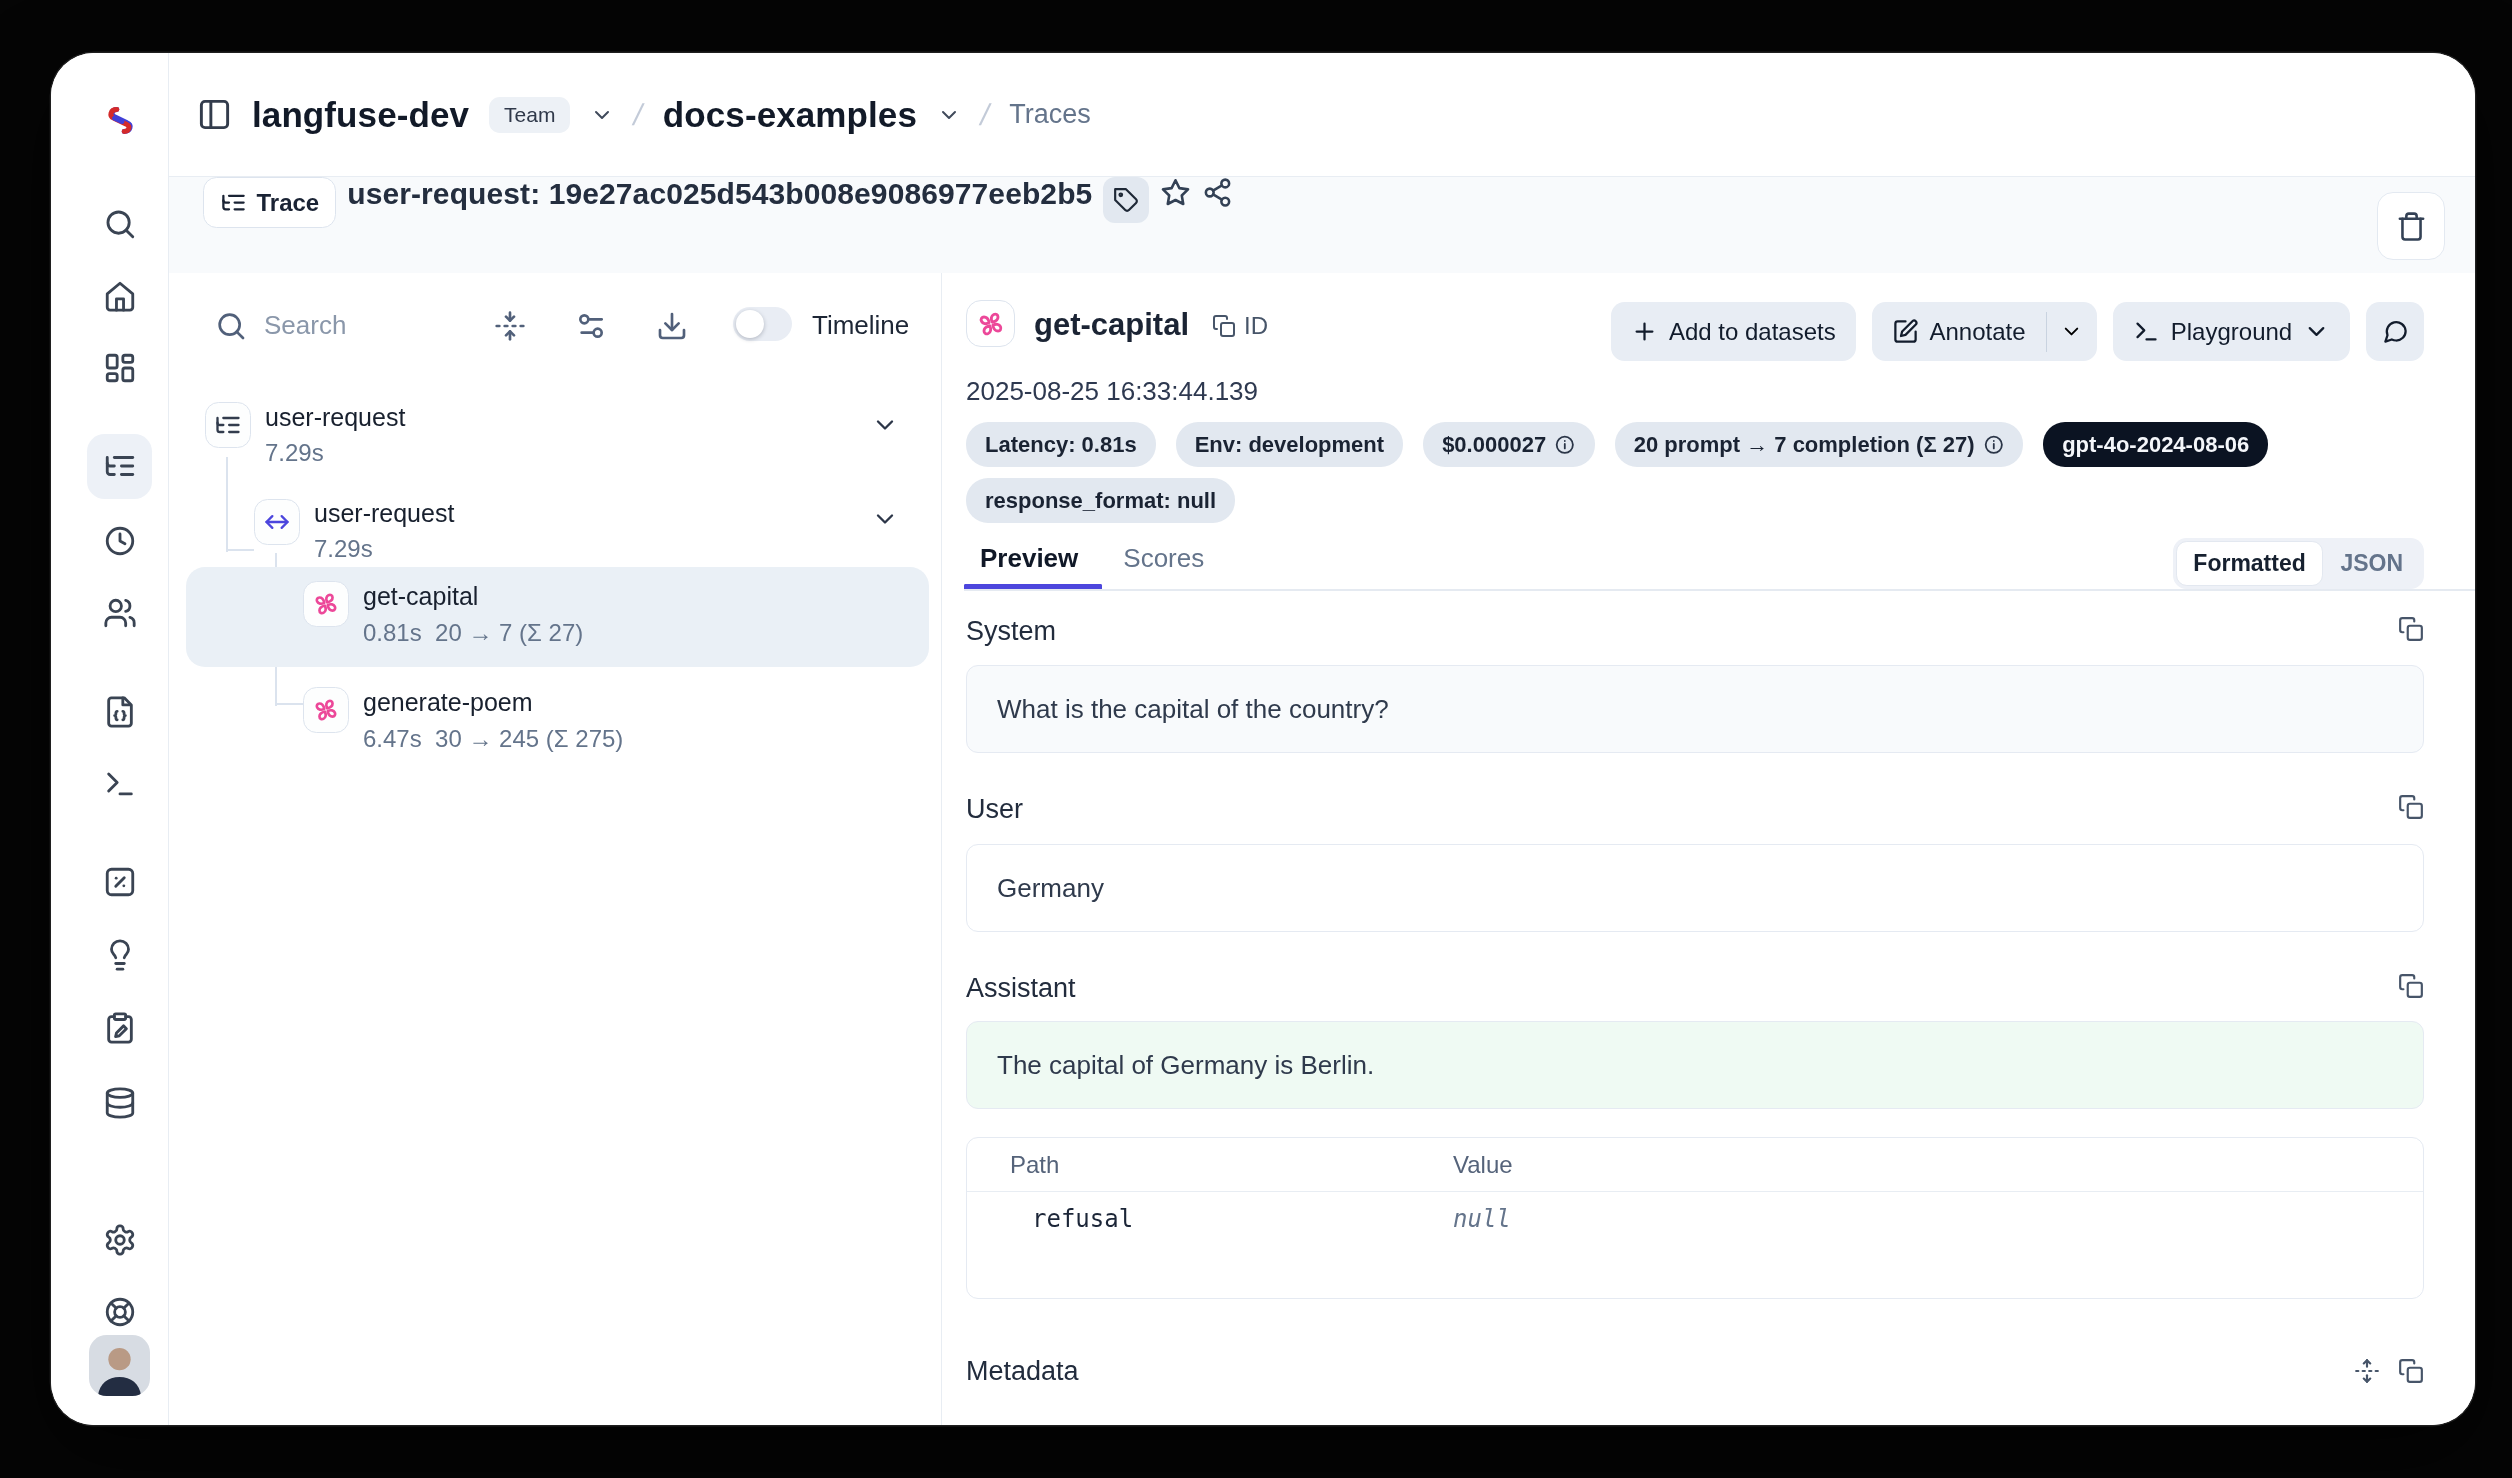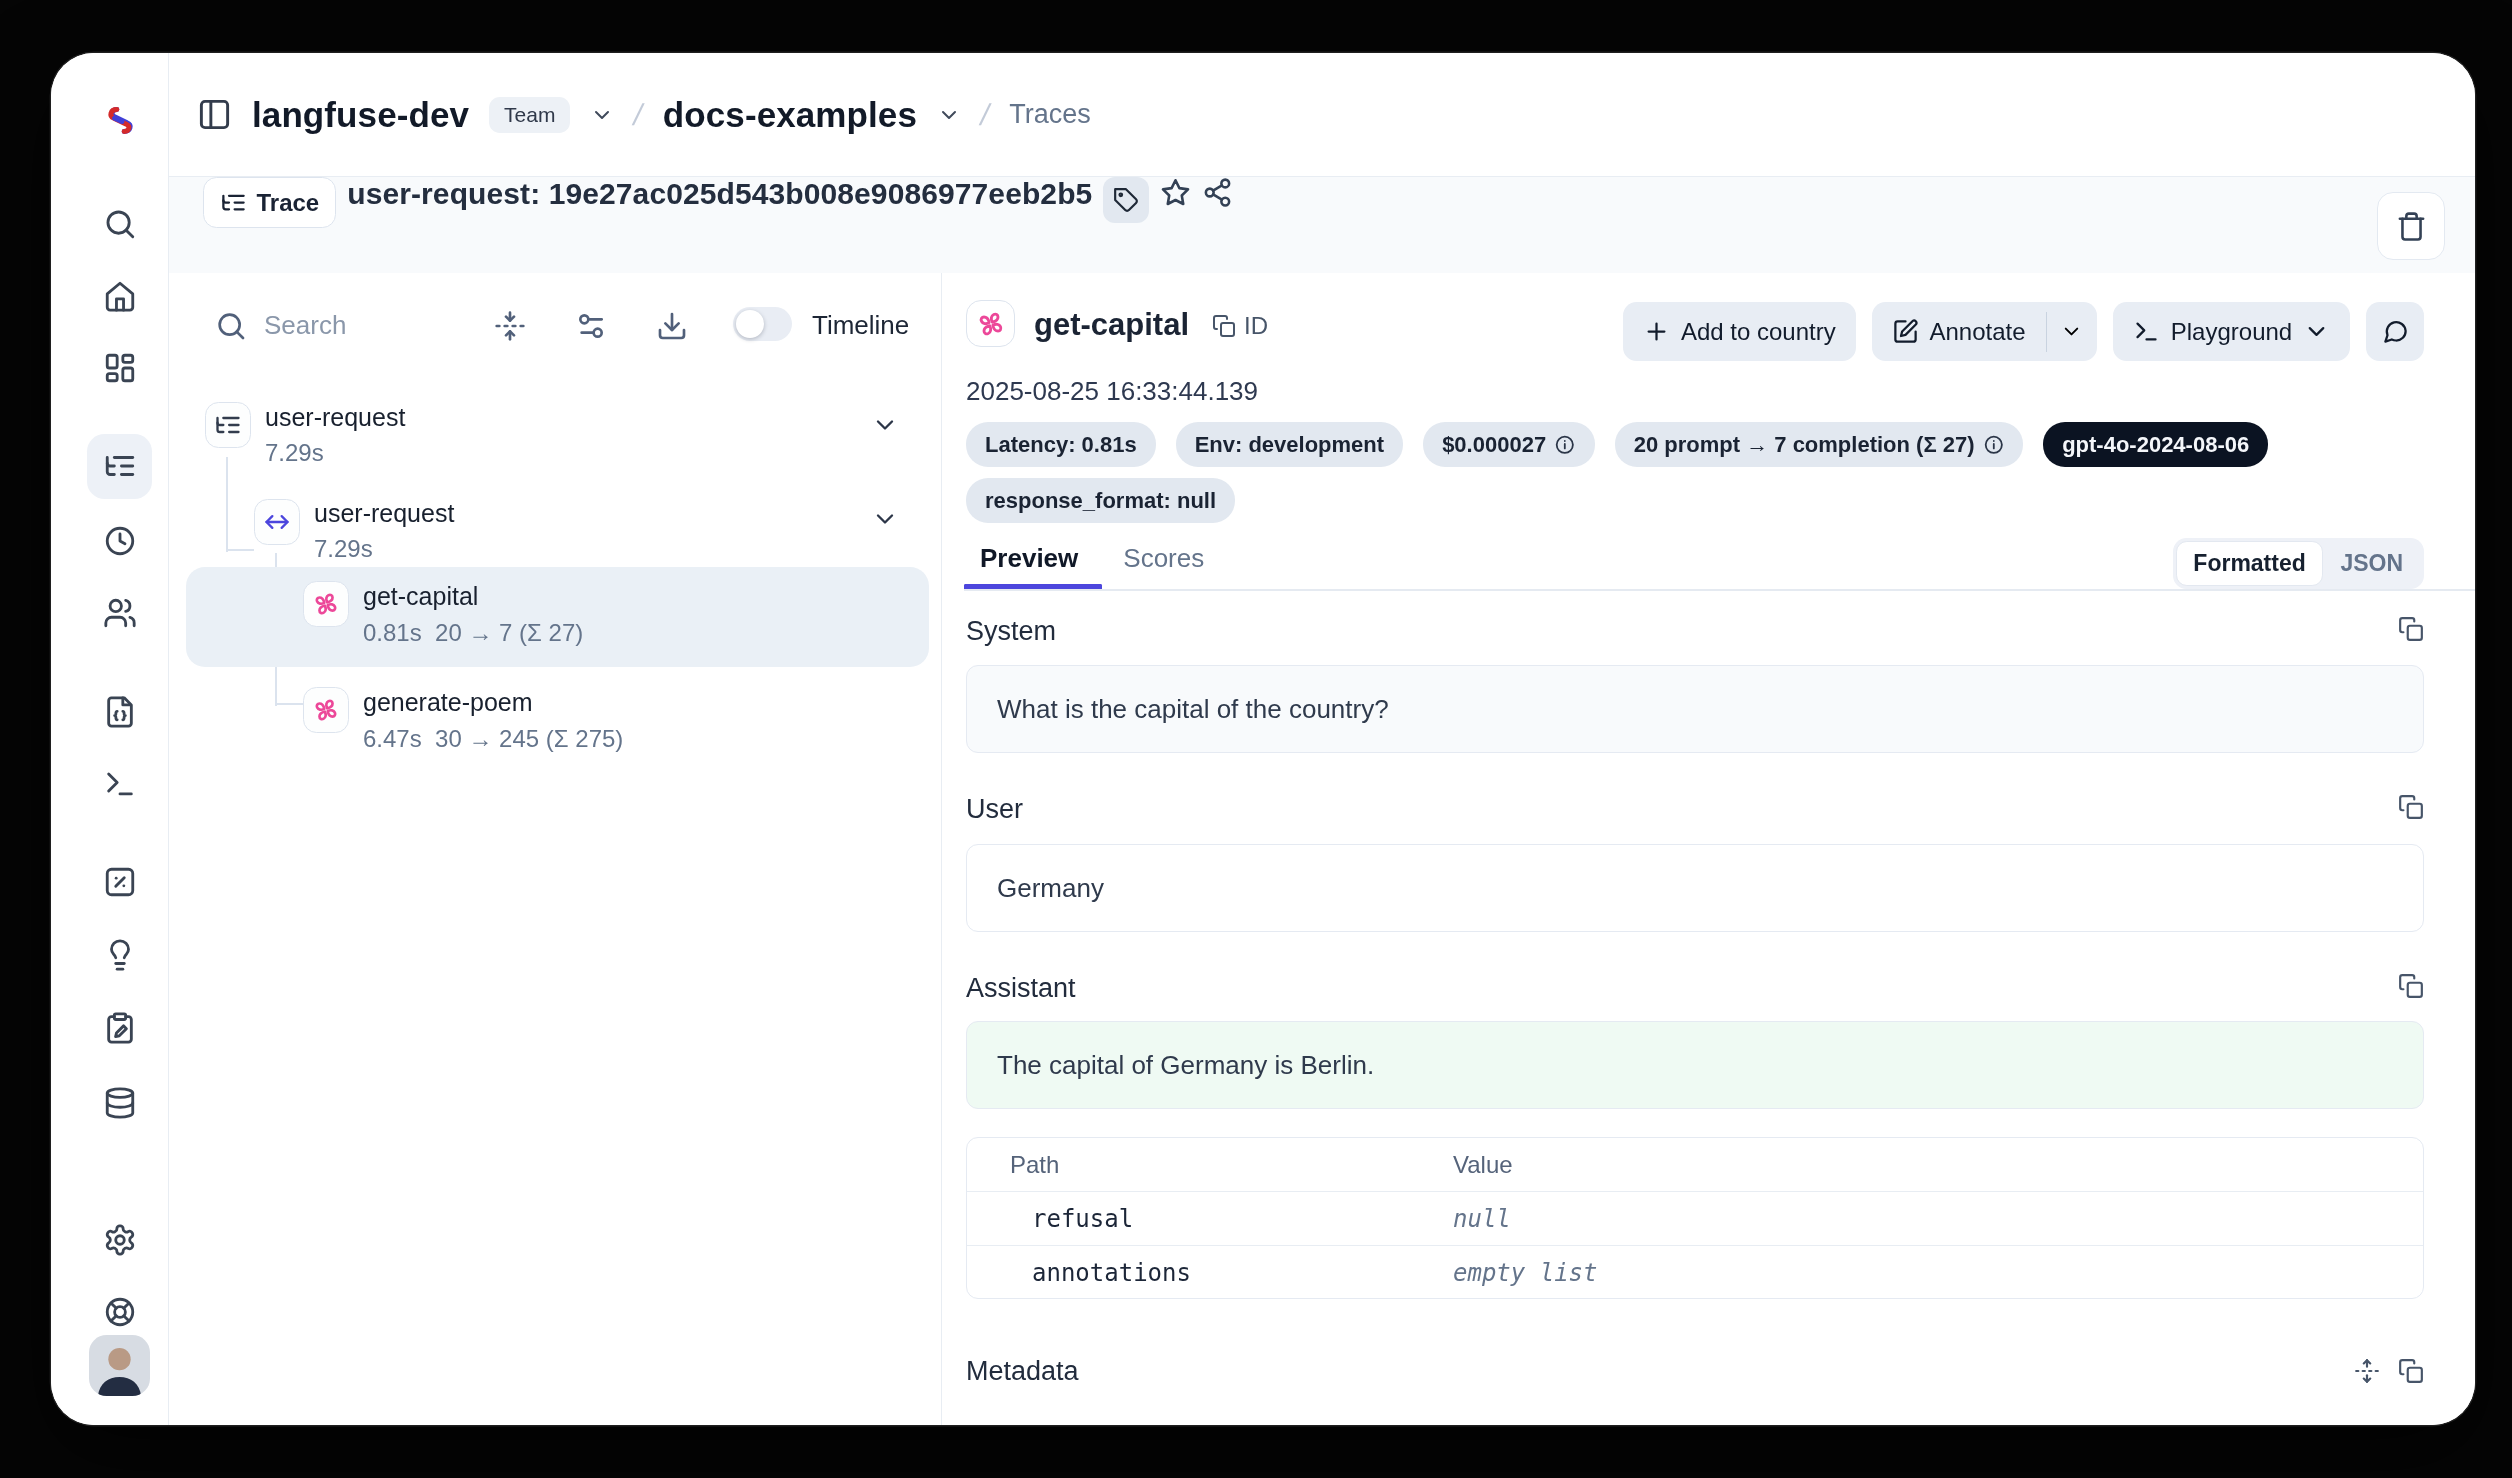--- a/index.html
+++ b/index.html
@@ -464,21 +464,21 @@
           <use href="#i-copy"></use>
         </svg>
       <span>ID</span>
     </span>
 
     <div class="d-actions">
       <button class="btn" style="border:none">
         <svg class="ic" viewBox="0 0 40 40" width="27" height="27">
             <use href="#i-plus"></use>
           </svg>
-        <span>Add to country</span>
+        <span>Add to datasets</span>
       </button>
       <span class="btn-group">
         <button class="btn" style="border:none">
           <svg class="ic" viewBox="0 0 40 40" width="27" height="27">
               <use href="#i-pensq"></use>
             </svg>
           <span>Annotate</span>
         </button>
         <span class="split"></span>
         <span class="chev-part">
@@ -563,24 +563,20 @@
 
     <div class="kv-table">
       <div class="kv-row">
         <span class="kv-h kv-c1">Path</span>
         <span class="kv-h">Value</span>
       </div>
       <div class="kv-row">
         <span class="mono kv-c1 indent">refusal</span>
         <span class="mono val">null</span>
       </div>
-      <div class="kv-row">
-        <span class="mono kv-c1 indent">annotations</span>
-        <span class="mono val">empty list</span>
-      </div>
     </div>
 
     <span class="sec-h" style="top:1083px">Metadata</span>
     <span class="meta-icons">
       <svg class="ic" viewBox="0 0 38 38" width="26" height="26">
           <use href="#i-unfold"></use>
         </svg>
       <svg class="ic" viewBox="0 0 38 38" width="26" height="26">
           <use href="#i-copy"></use>
         </svg>

